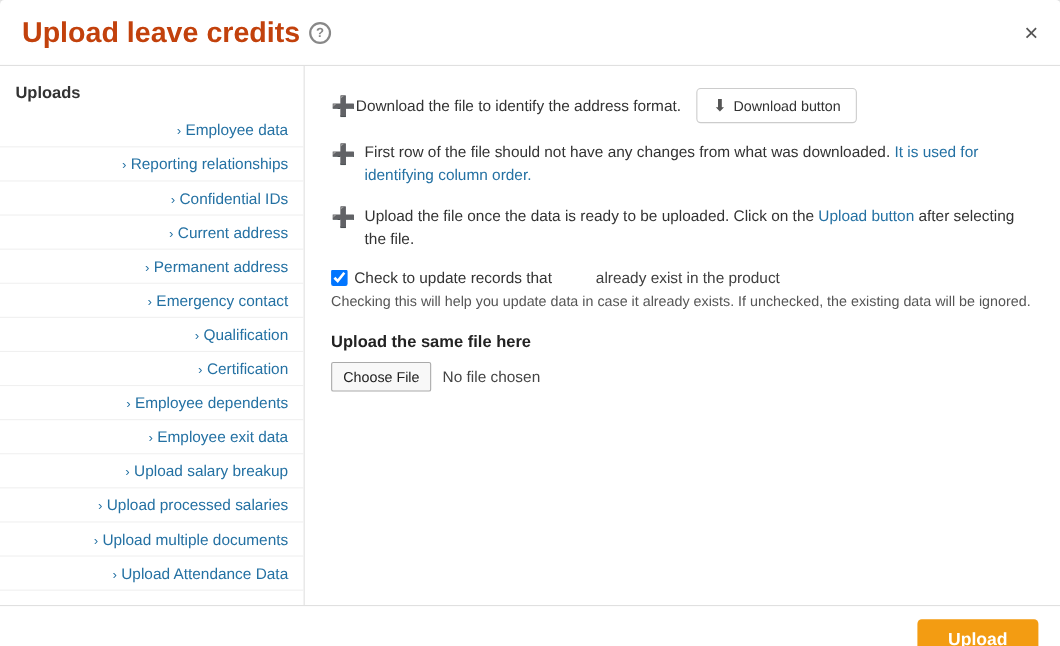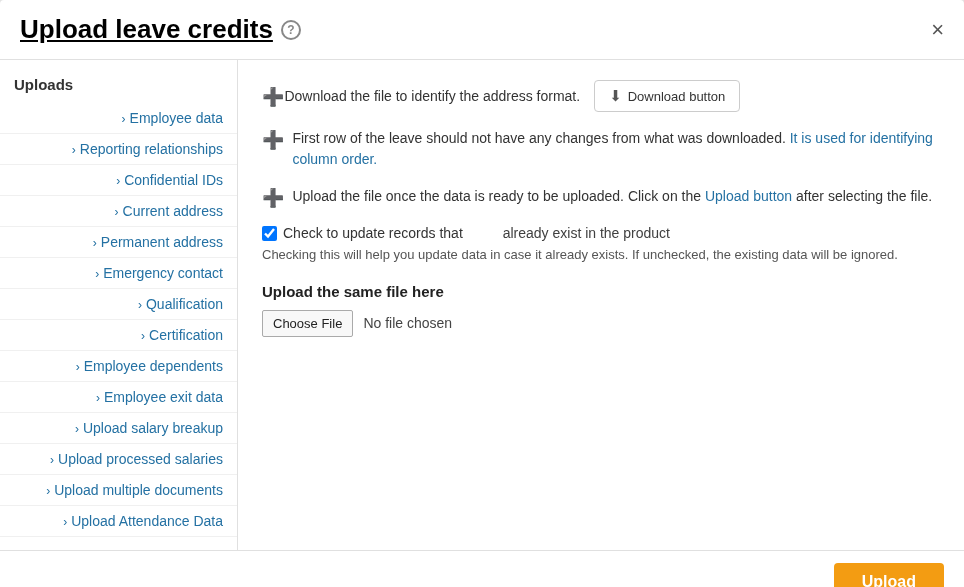--- a/index.html
+++ b/index.html
@@ -21,22 +21,21 @@
     .modal-header {
       display: flex;
       align-items: center;
       justify-content: space-between;
       padding: 14px 20px;
       border-bottom: 1px solid #e0e0e0;
     }
     .modal-title {
       font-size: 26px;
       font-weight: bold;
-      color: #000000;
-      text-decoration: underline;
+      color: #c2410c;
     }
     .help-icon {
       display: inline-flex;
       align-items: center;
       justify-content: center;
       width: 20px;
       height: 20px;
       border-radius: 50%;
       border: 2px solid #888;
       color: #888;
@@ -51,21 +50,21 @@
       cursor: pointer;
       background: none;
       border: none;
       line-height: 1;
     }
     .modal-body {
       display: flex;
       height: 490px;
     }
     .sidebar {
-      width: 238px;
+      width: 277px;
       border-right: 1px solid #e0e0e0;
       overflow-y: auto;
       padding: 8px 0;
     }
     .sidebar-title {
       font-size: 15px;
       font-weight: bold;
       color: #333;
       padding: 8px 14px 10px 14px;
     }
@@ -280,21 +279,21 @@
         <span class="info-text" style="margin-right:8px;">Download the file to identify the address format.</span>
         <button class="download-btn">
           <span class="download-icon">⬇</span>
           <span>Download button</span>
         </button>
       </div>
 
       <div class="info-row">
         <span class="info-icon">➕</span>
         <span class="first-row-text">
-          <span>First row of the leave should not have any changes from what was downloaded. </span><span class="highlight">It is used for identifying column order.</span>
+          <span>First row of the file should not have any changes from what was downloaded. </span><span class="highlight">It is used for identifying column order.</span>
         </span>
       </div>
 
       <div class="info-row">
         <span class="info-icon">➕</span>
         <span class="upload-instruction">
           <span>Upload the file once the data is ready to be uploaded. Click on the </span><span class="highlight">Upload button</span><span> after selecting the file.</span>
         </span>
       </div>
 

